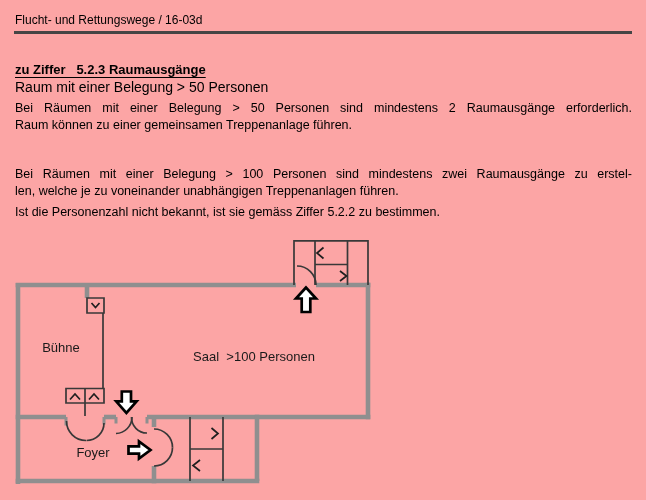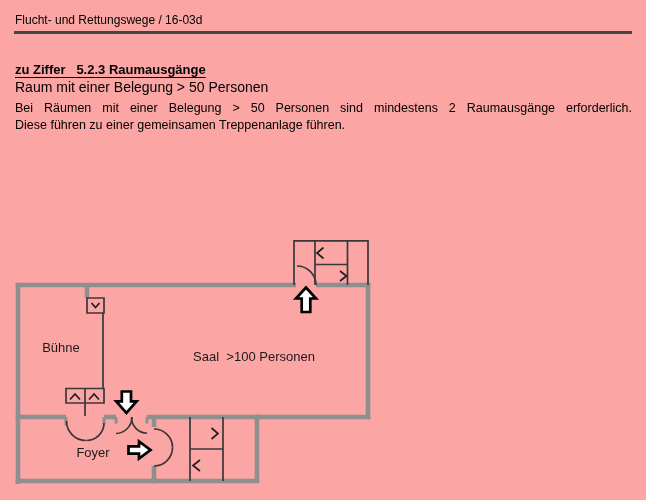--- a/index.html
+++ b/index.html
@@ -37,25 +37,32 @@
     <span class="hleft">Flucht- und Rettungswege / 16-03d</span>
   </div>
   <div class="abs header-rule"></div>
 
   <div class="abs sec-title">zu Ziffer   5.2.3 Raumausgänge</div>
 
   <div class="abs sub-heading" style="top:79px;">Raum mit einer Belegung &gt; 50 Personen</div>
 
   <div class="abs para" style="top:100px;">
     <div class="jline">Bei Räumen mit einer Belegung &gt; 50 Personen sind mindestens 2 Raumausgänge erforderlich.</div>
-    <div class="lline">Diese führen zu einer gemeinsamen Treppenanlage führen.</div>
+    <div class="lline">Raum können zu einer gemeinsamen Treppenanlage führen.</div>
   </div>
 
 
+  <div class="abs para" style="top:166px;">
+    <div class="jline">Bei Räumen mit einer Belegung &gt; 100 Personen sind mindestens zwei Raumausgänge zu erstel-</div>
+    <div class="lline">len, welche je zu voneinander unabhängigen Treppenanlagen führen.</div>
+  </div>
 
+  <div class="abs para" style="top:204px;">
+    <div class="lline">Ist die Personenzahl nicht bekannt, ist sie gemäss Ziffer 5.2.2 zu bestimmen.</div>
+  </div>
 
   <svg class="plan" viewBox="0 0 646 500">
 
     <g>
       <path class="wall" d="M18,283 V484"></path>
       <path class="wall" d="M15.7,285 H296"></path>
       <path class="wall" d="M316,285 H370.3"></path>
       <path class="wall" d="M368,282.7 V419.3"></path>
       <path class="wall" d="M15.7,417 H66"></path>
       <path class="wall" d="M104,417 H116"></path>

